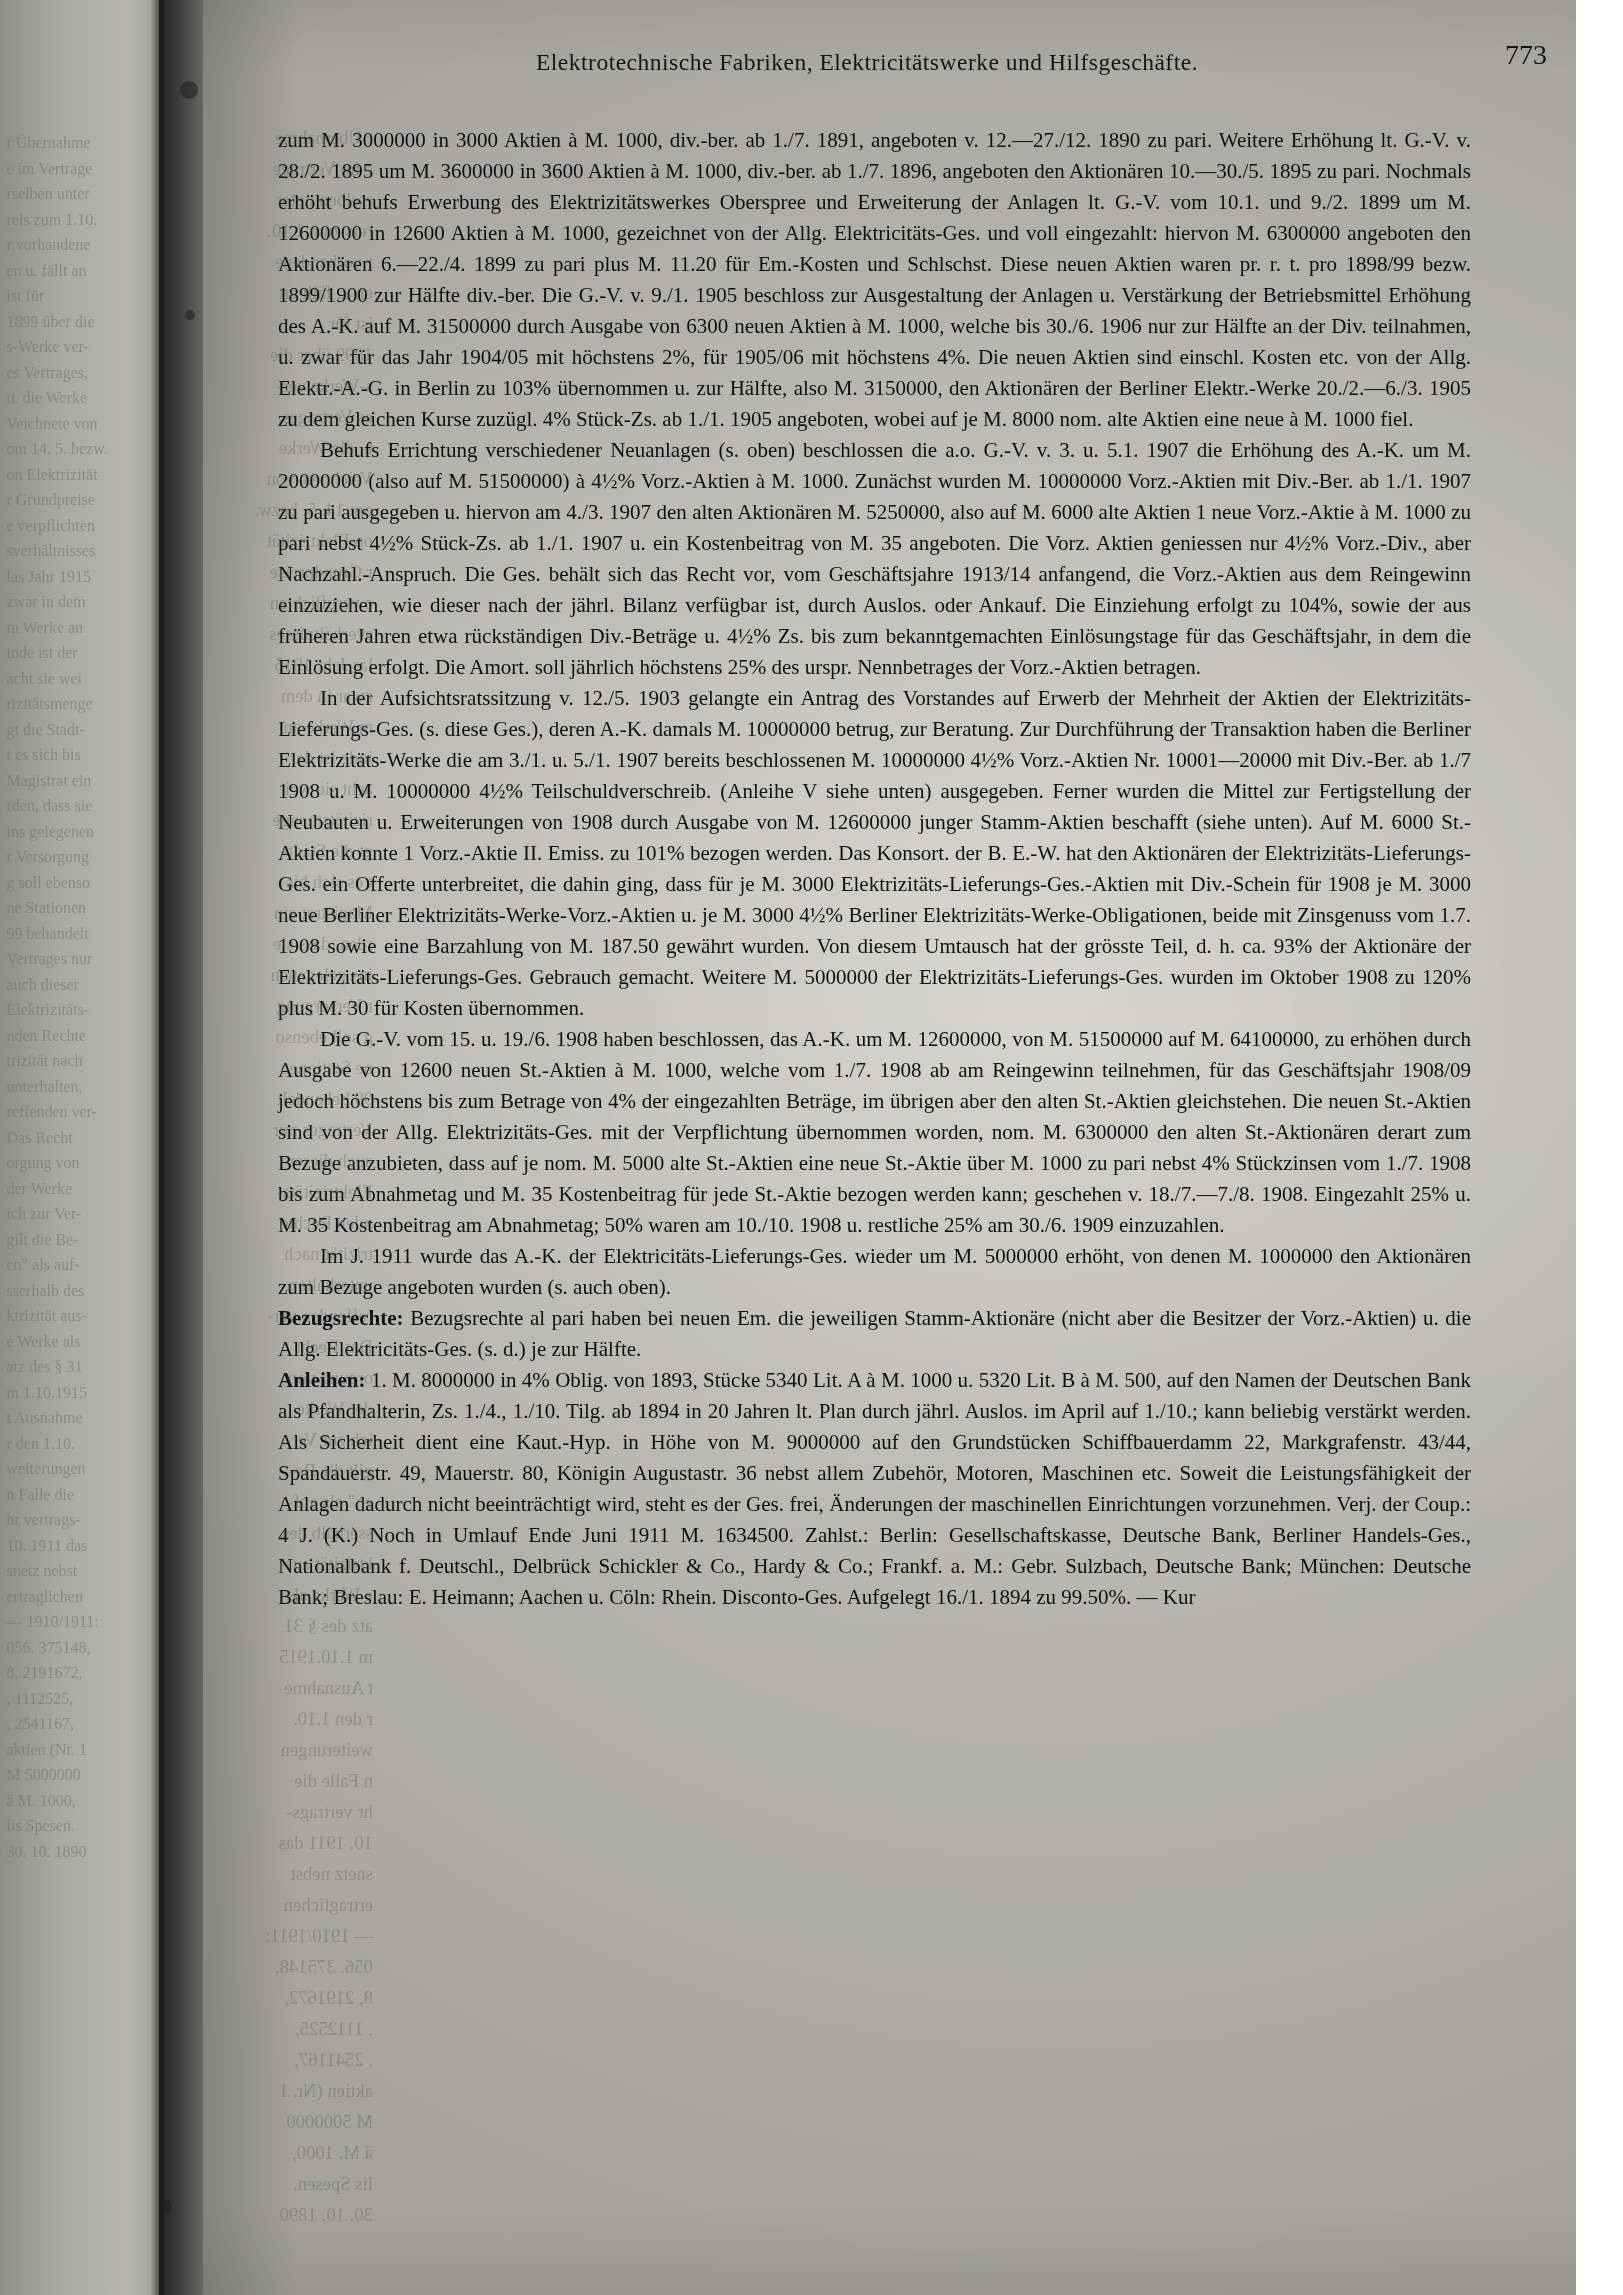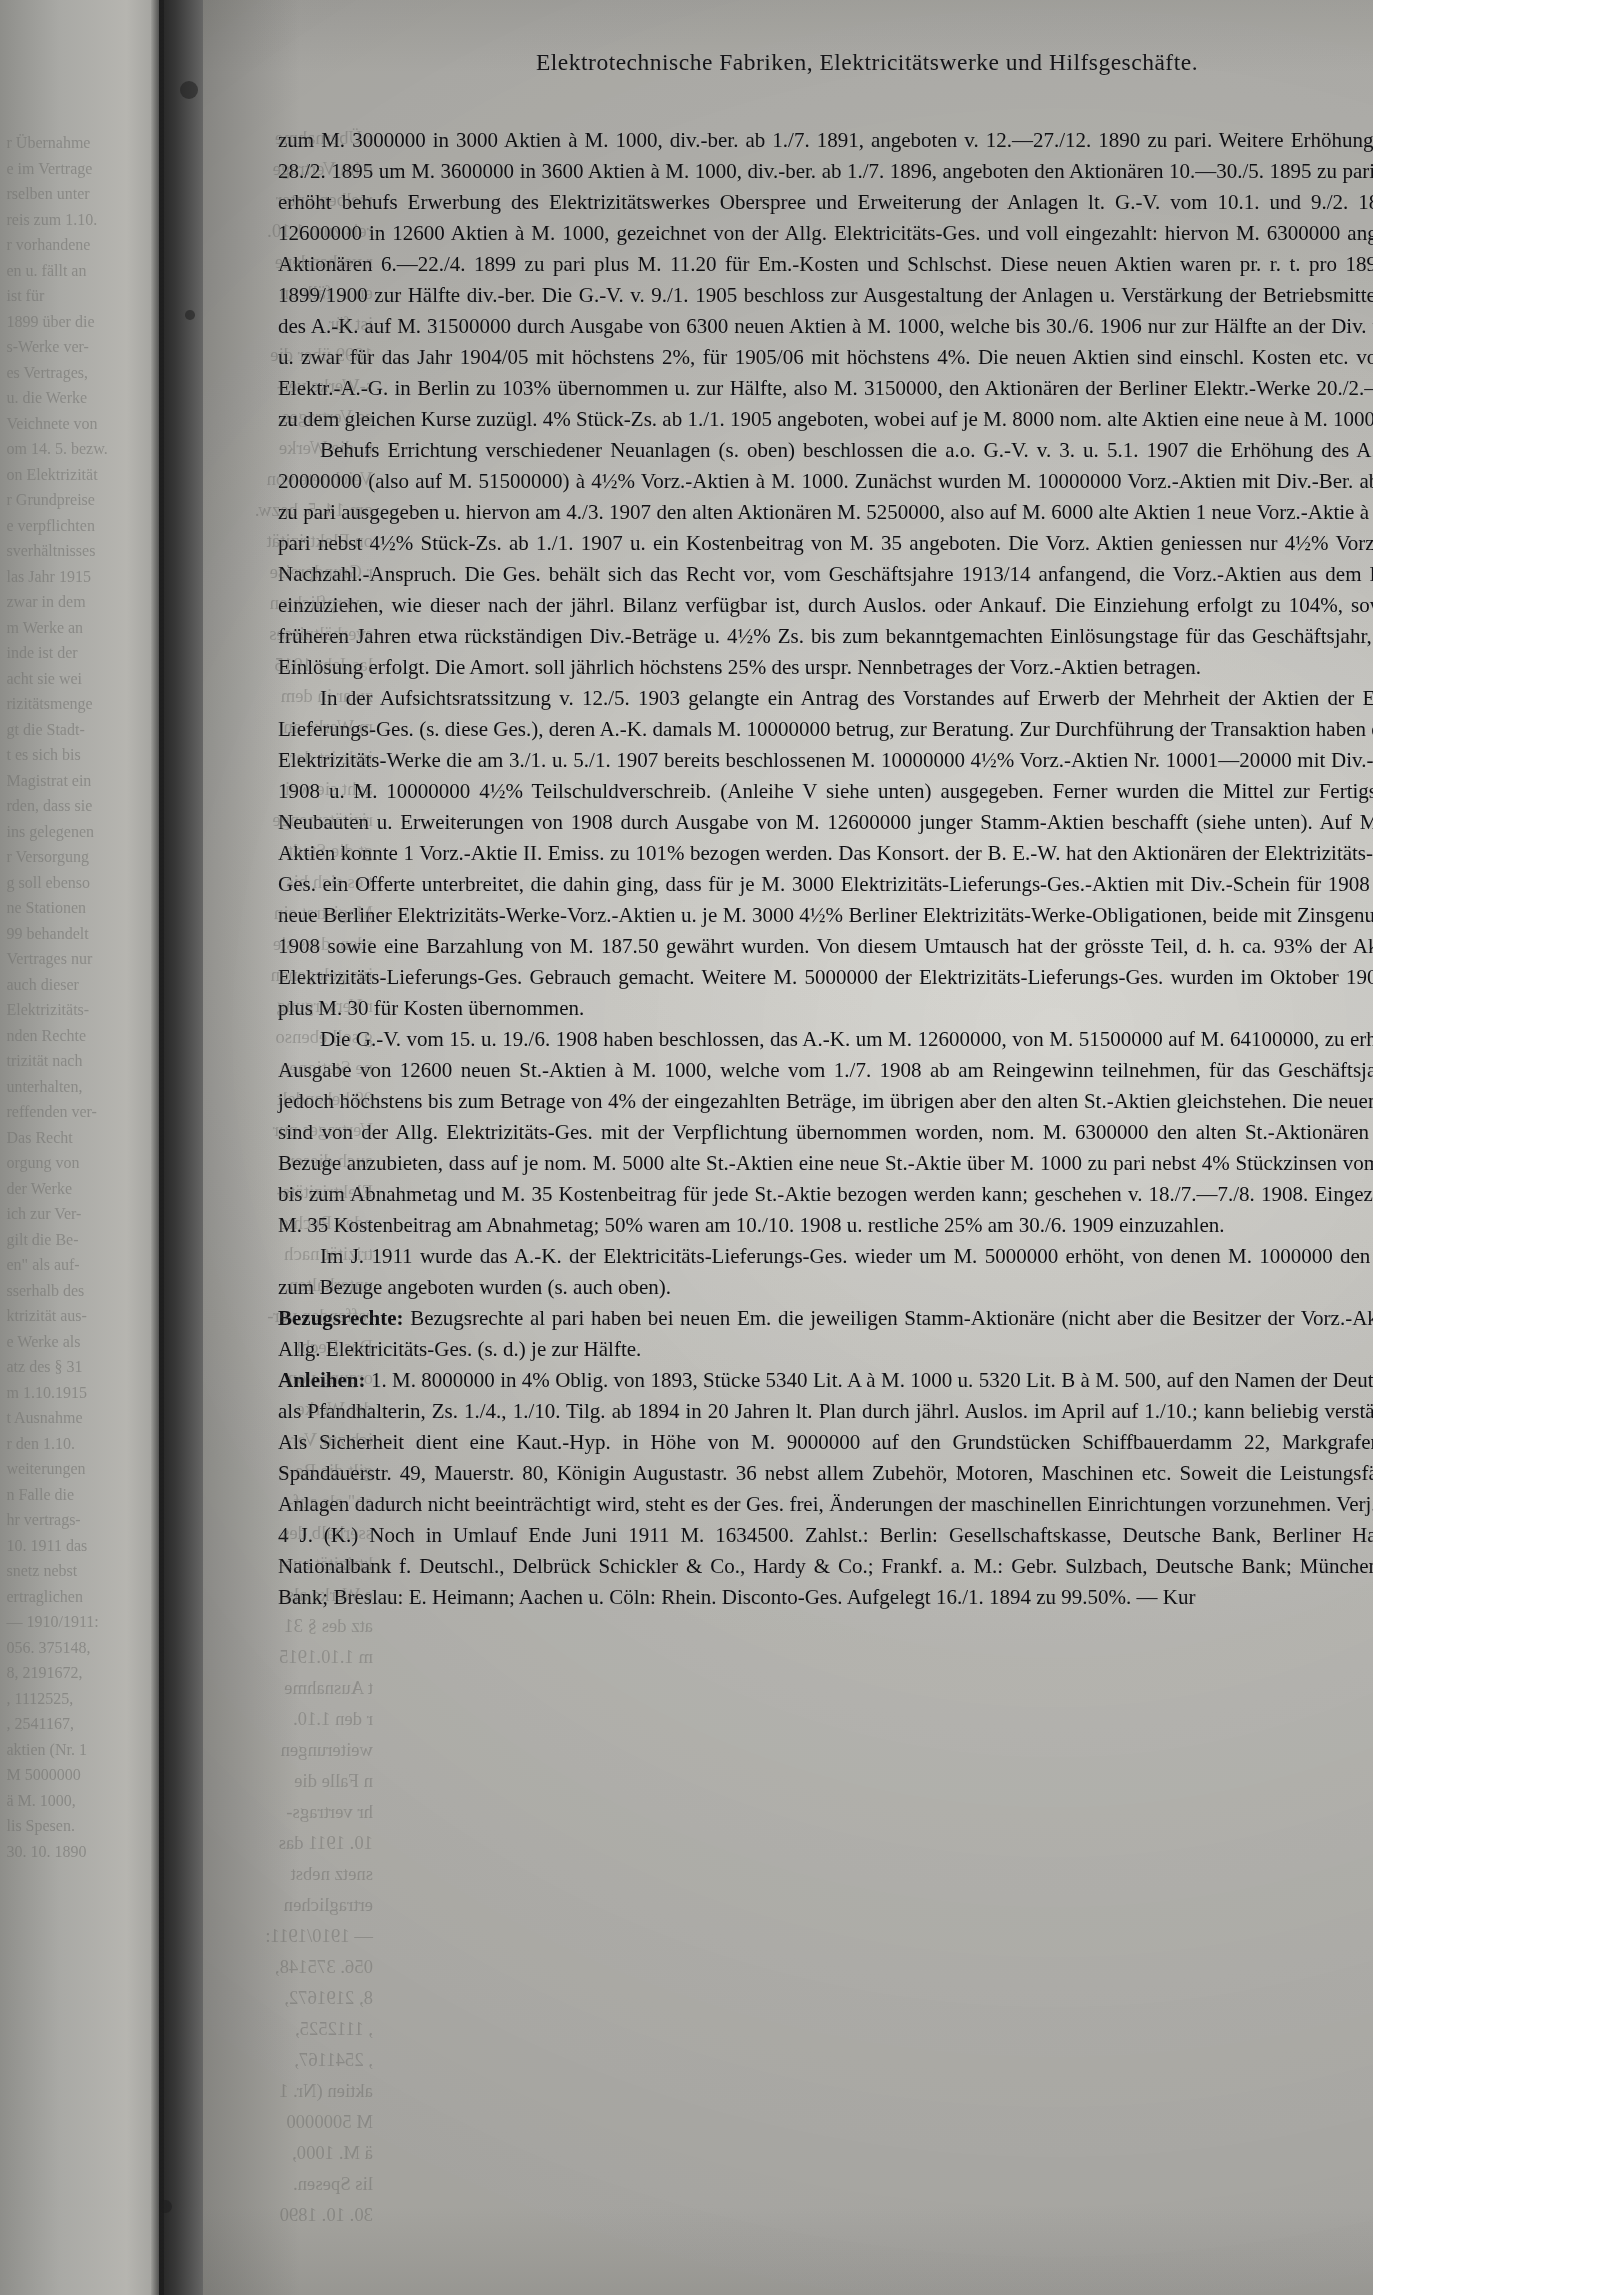--- a/index.html
+++ b/index.html
@@ -10,21 +10,21 @@
   body {
     width: 1623px;
     height: 2295px;
     overflow: hidden;
     font-family: "Liberation Serif", serif;
   }
 
   
   #page {
     position: relative;
-    width: 1373px;
+    width: 1576px;
     height: 2295px;
     background: #9e9e9c;
     overflow: hidden;
   }
 
   
   #bleed-page {
     position: absolute;
     left: 0;
     top: 0;

